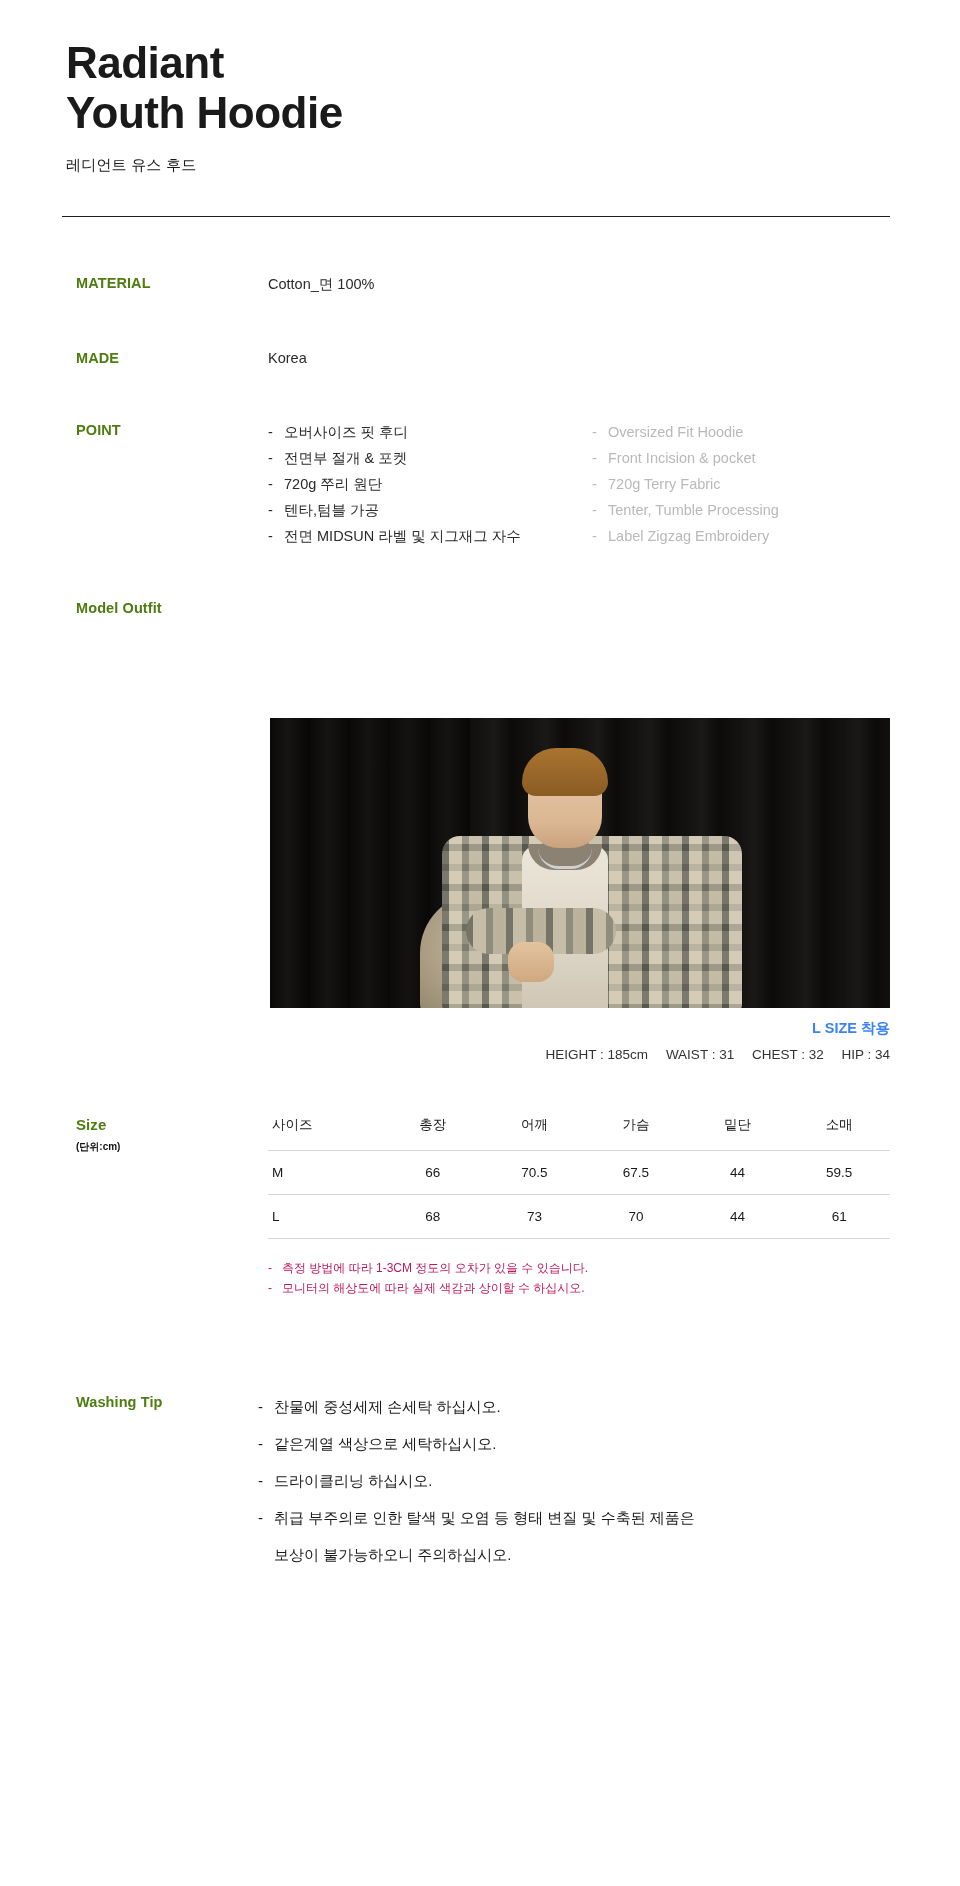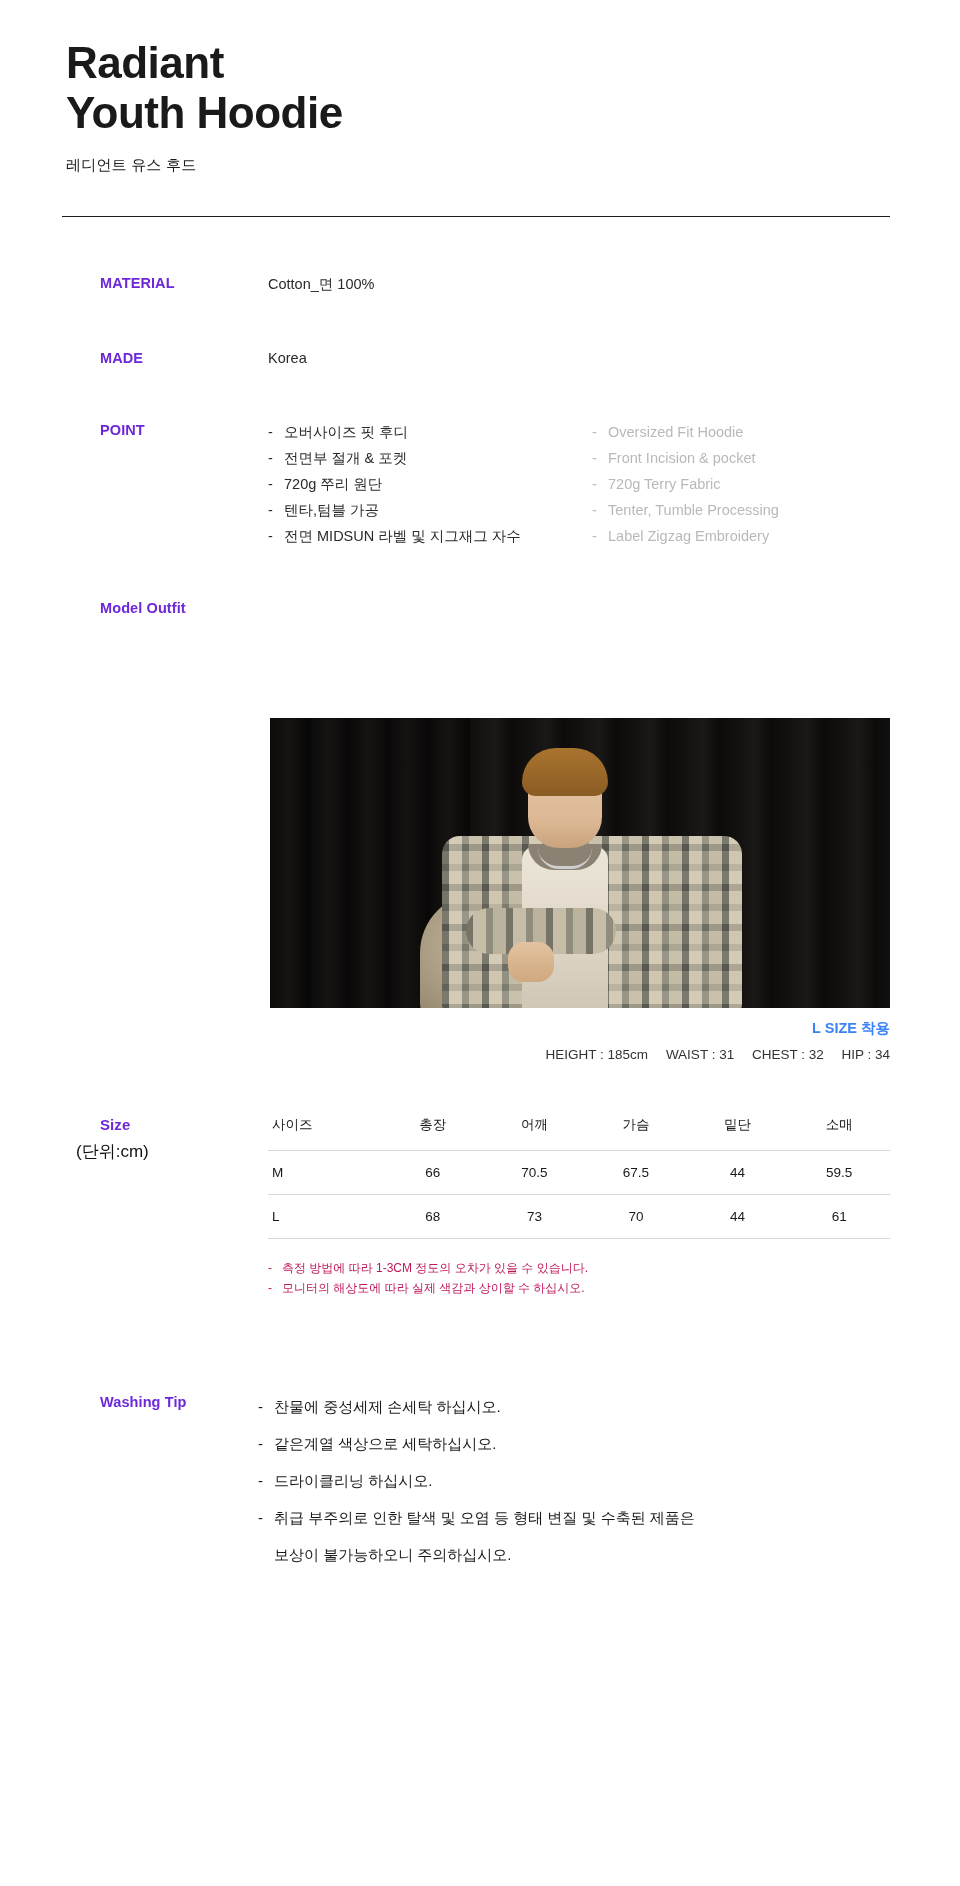--- a/index.html
+++ b/index.html
@@ -49,23 +49,22 @@
     width: 828px;
     height: 1px;
     background: #1d1d1d;
   }
 
   
   .row-label {
     position: absolute;
     font-size: 14.5px;
     font-weight: bold;
-    color: #6d28d9;
+    color: #4d7c0f;
     letter-spacing: 0.1px;
-    margin-left: 24px;
   }
   .row-value {
     position: absolute;
     font-size: 14.5px;
     color: #2a2a2a;
   }
 
   #material-label { left: 76px; top: 275px; }
   #material-value { left: 268px; top: 275px; }
   #made-label { left: 76px; top: 350px; }
@@ -195,21 +194,21 @@
     font-size: 13.5px;
     color: #333;
   }
   .measure-line span { margin-left: 14px; }
   .measure-line span:first-child { margin-left: 1px; }
 
   
   #size-label { left: 76px; top: 1116px; font-size: 15px; }
   #size-unit {
     position: absolute; left: 76px; top: 1140px;
-    font-size: 17px; font-weight: normal; color: #111;
+    font-size: 10px; font-weight: bold; color: #111;
   }
   .size-table {
     position: absolute;
     left: 268px;
     top: 1108px;
     width: 622px;
     border-collapse: collapse;
     font-size: 13.5px;
   }
   .size-table th {

